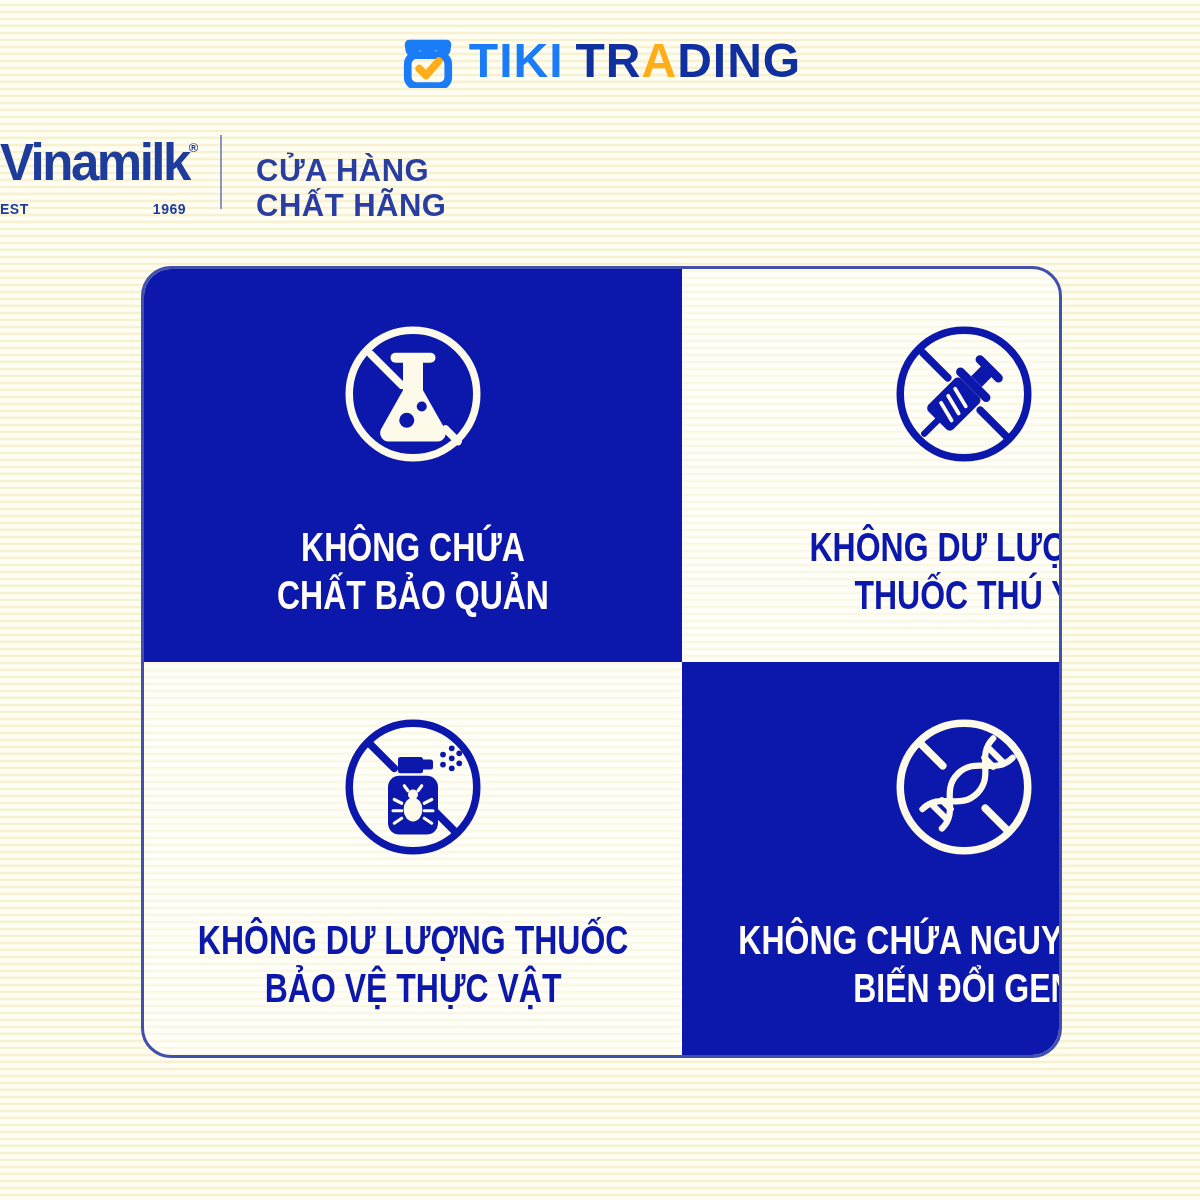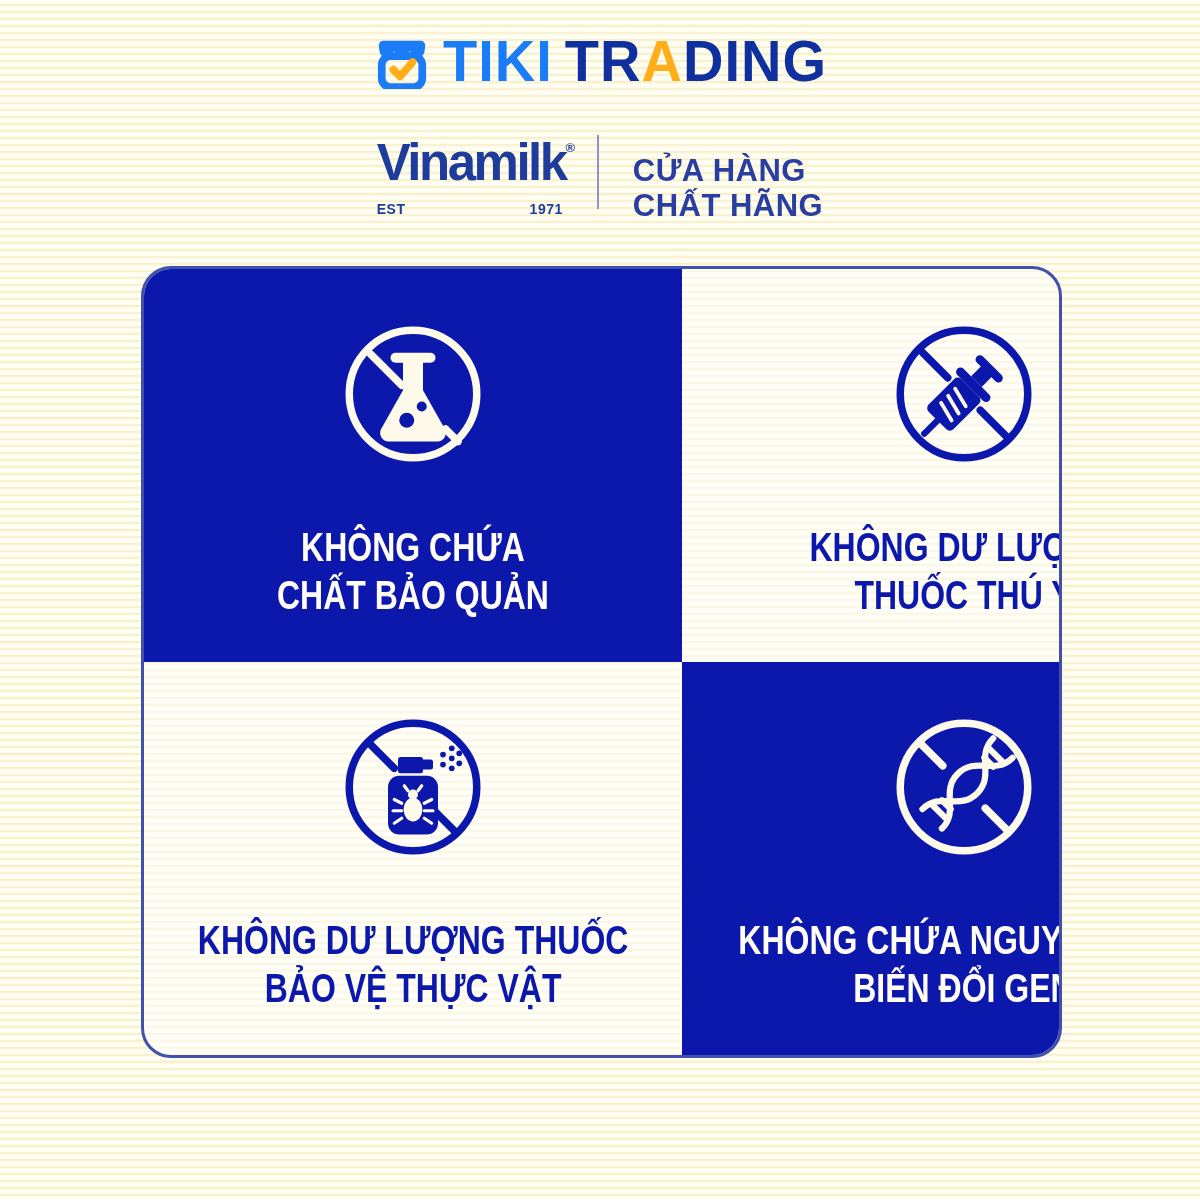--- a/index.html
+++ b/index.html
@@ -26,31 +26,31 @@
       var(--bg-stripe) 5px, var(--bg-base) 7px);
   }
 
   
   .tiki-logo{
     position:absolute;top:34px;left:0;right:0;
     display:flex;justify-content:center;align-items:center;gap:12px;
   }
   .tiki-logo svg{width:58px;height:54px;display:block;}
   .tiki-word{
-    font-size:56px;font-weight:bold;letter-spacing:1px;line-height:1;
+    font-size:48px;font-weight:bold;letter-spacing:1px;line-height:1;
     transform:scaleY(1.02);
   }
   .tiki-word .w1{color:var(--tiki-primary);}
   .tiki-word .w2{color:var(--tiki-secondary);margin-left:12px;}
   .tiki-word .acc{color:var(--tiki-accent);}
 
   
   .brand-row{
     position:absolute;top:133px;left:0;right:0;
-    display:flex;justify-content:center;align-items:flex-start;gap:34px;
+    display:flex;justify-content:flex-start;align-items:flex-start;gap:34px;
   }
   .vinamilk-block{color:var(--vinamilk);width:186px;padding-top:4px;}
   .vm-word{
     font-size:51px;font-weight:bold;letter-spacing:-2.5px;line-height:1;
     white-space:nowrap;
   }
   .vm-word sup{font-size:13px;letter-spacing:0;vertical-align:28px;}
   .vm-sub{
     display:flex;justify-content:space-between;align-items:baseline;
     font-size:14px;font-weight:bold;letter-spacing:.5px;margin-top:13px;
@@ -98,21 +98,21 @@
     <div class="tiki-word">
       <span class="w1">TIKI</span><span class="w2"><span>TR</span><span class="acc">A</span><span>DING</span></span>
     </div>
   </div>
 
   <div class="brand-row">
     <div class="vinamilk-block">
       <div class="vm-word"><span>Vinamilk</span><sup>®</sup></div>
       <div class="vm-sub">
         <span>EST</span>
-        <span>1971</span>
+        <span>1969</span>
       </div>
     </div>
     <div class="vm-divider"></div>
     <div class="store-text">
       <div>CỬA HÀNG</div>
       <div>CHẤT HÃNG</div>
     </div>
   </div>
 
   <div class="grid">

